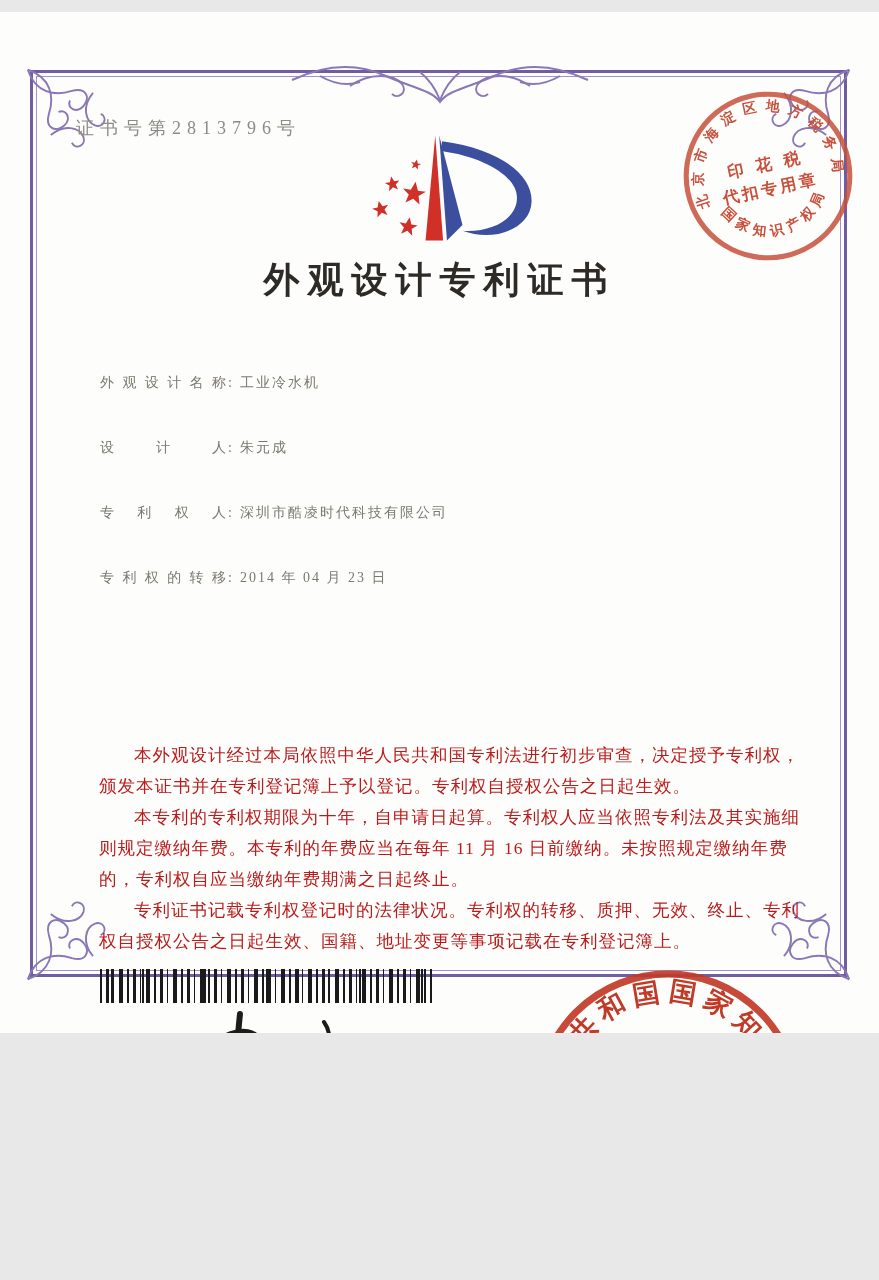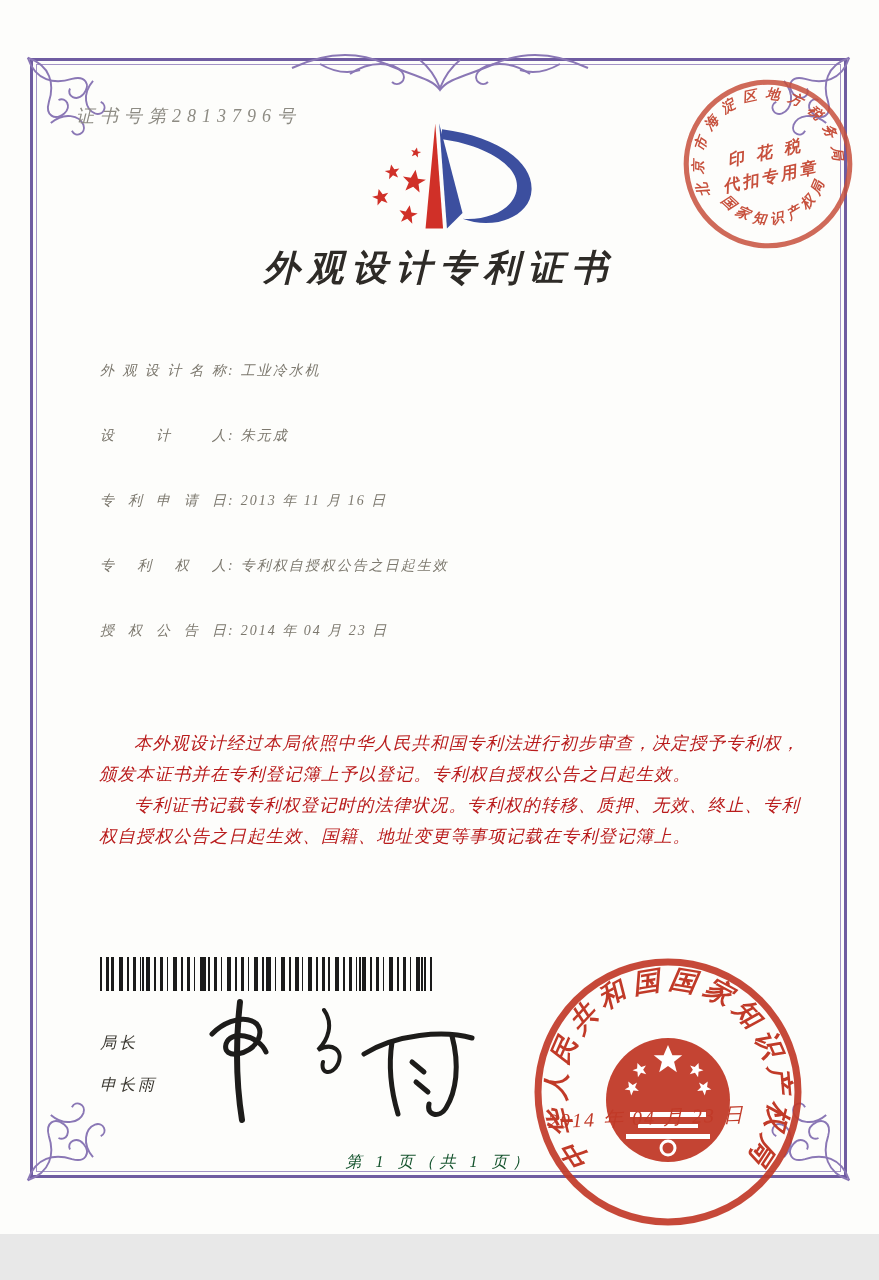--- a/index.html
+++ b/index.html
@@ -1,17 +1,17 @@
 <!DOCTYPE html>
 <html><head>
 <meta charset="utf-8">
 <style>
   html,body{margin:0;padding:0;background:#e8e8e8;}
-  .page{position:relative;width:879px;height:1234px;background:#fdfdfb;margin:0 auto;
-        font-family:"Liberation Serif","DejaVu Serif",serif;overflow:hidden;font-style:italic;}
+  .page{position:relative;width:879px;height:1021px;background:#fdfdfb;margin:12px auto;
+        font-family:"Liberation Serif","DejaVu Serif",serif;overflow:hidden;}
   
   .frame{position:absolute;left:36px;top:64px;right:38px;bottom:62px;
          border:1px solid #a393c6;outline:3px solid #6f5ca1;outline-offset:3px;pointer-events:none;}
   .flourish{position:absolute;pointer-events:none;}
   .flourish svg{display:block;}
   
   .certno{position:absolute;left:76px;top:104px;font-size:18px;letter-spacing:6px;color:#8d8b83;}
   
   .logo{position:absolute;left:338px;top:116px;width:214px;height:122px;}
   
@@ -117,32 +117,30 @@
   <div class="title">外观设计专利证书</div>
 
   <div class="fields">
     <div class="field">
       <span class="lbl">外观设计名称</span><span>:</span><span class="val">工业冷水机</span>
     </div>
     <div class="field">
       <span class="lbl">设计人</span><span>:</span><span class="val">朱元成</span>
     </div>
     <div class="field">
-      <span class="lbl">专利申请日</span><span>:</span><span class="val">2013 年 11 月 16 日</span>
-    </div>
-    <div class="field">
-      <span class="lbl">专利权人</span><span>:</span><span class="val">专利权自授权公告之日起生效</span>
-    </div>
-    <div class="field">
-      <span class="lbl">授权公告日</span><span>:</span><span class="val">2014 年 04 月 23 日</span>
+      <span class="lbl">专利权人</span><span>:</span><span class="val">深圳市酷凌时代科技有限公司</span>
+    </div>
+    <div class="field">
+      <span class="lbl">专利权的转移</span><span>:</span><span class="val">2014 年 04 月 23 日</span>
     </div>
   </div>
 
   <div class="body-text">
     <p>本外观设计经过本局依照中华人民共和国专利法进行初步审查，决定授予专利权，颁发本证书并在专利登记簿上予以登记。专利权自授权公告之日起生效。</p>
+    <p>本专利的专利权期限为十年，自申请日起算。专利权人应当依照专利法及其实施细则规定缴纳年费。本专利的年费应当在每年 11 月 16 日前缴纳。未按照规定缴纳年费的，专利权自应当缴纳年费期满之日起终止。</p>
     <p>专利证书记载专利权登记时的法律状况。专利权的转移、质押、无效、终止、专利权自授权公告之日起生效、国籍、地址变更等事项记载在专利登记簿上。</p>
   </div>
 
   <div class="barcode"></div>
 
   <div class="sig-labels">
     <div>局长</div>
     <div>申长雨</div>
   </div>
 

